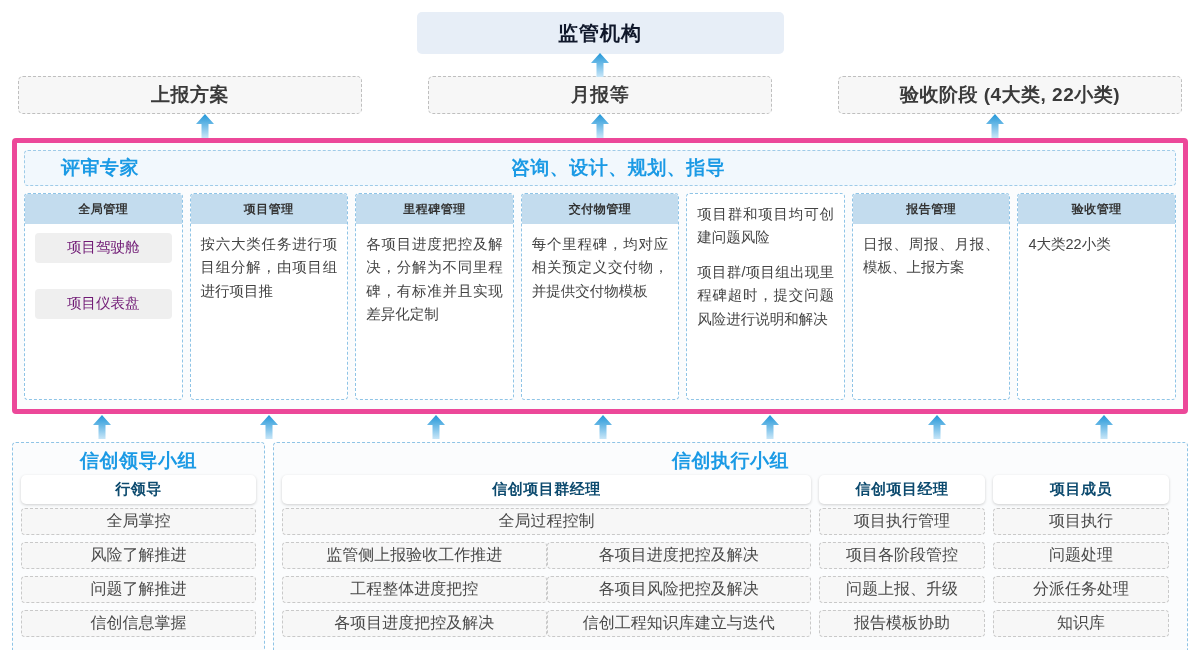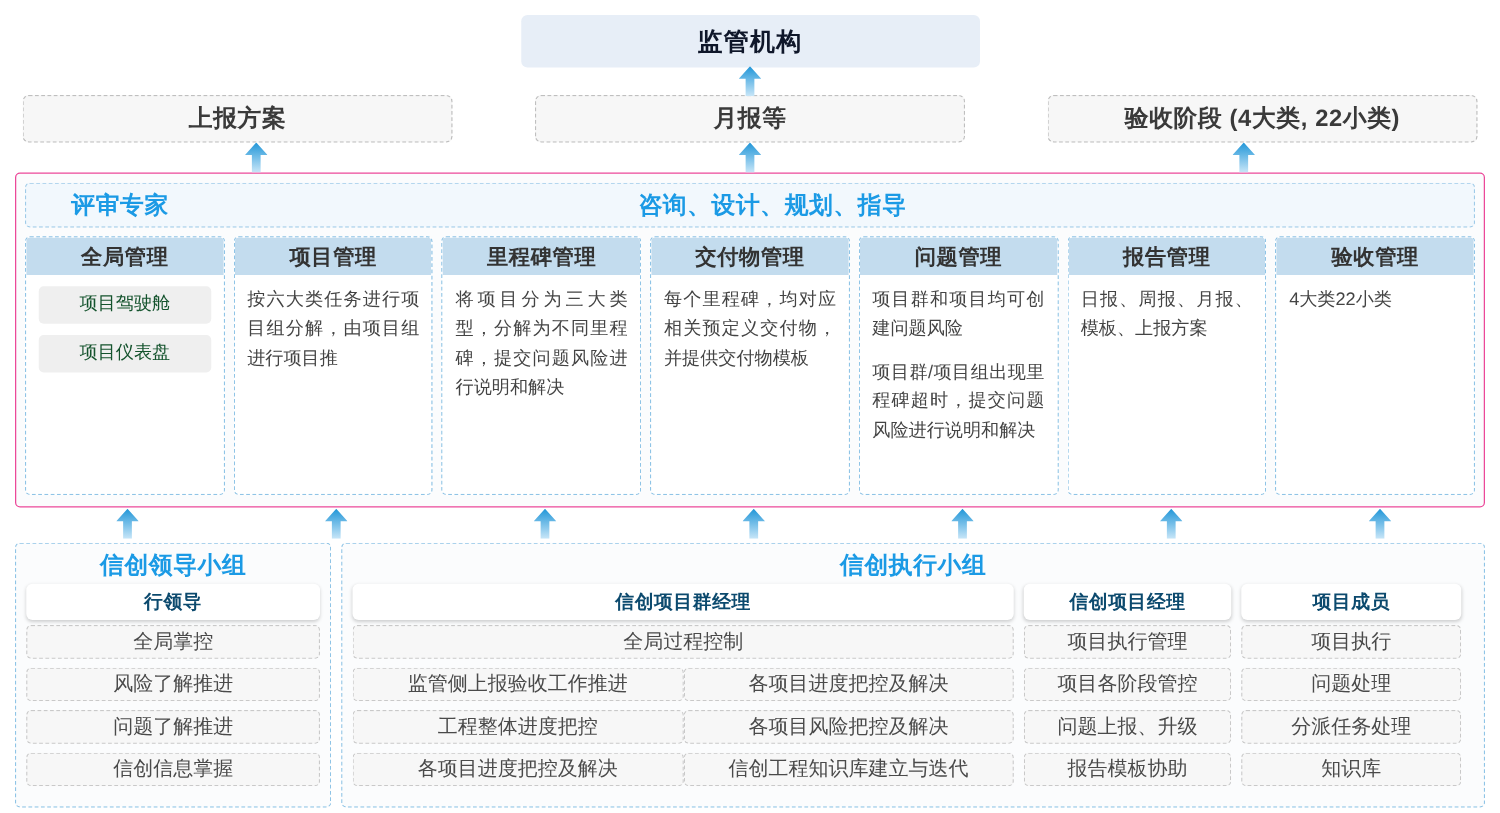--- a/index.html
+++ b/index.html
@@ -54,21 +54,21 @@
     letter-spacing: .5px;
   }
   .doc-spacer { width: 34px; flex: 0 0 34px; }
 
   .arrow-row-2 { position: relative; height: 24px; }
   .arrow-row-2 .arrow { position: absolute; top: 0px; }
 
   
   .mid-section {
     margin: 0 12px;
-    border: 1px solid #ec4899;
+    border: 5px solid #ec4899;
     border-radius: 4px;
     background: #fbfcfd;
     padding: 7px 7px 9px 7px;
   }
   .role-band {
     height: 36px;
     border: 1px dashed #9fcbe8;
     border-radius: 4px;
     background: #f2f8fd;
     display: flex; align-items: center;
@@ -96,37 +96,37 @@
     border-radius: 4px;
     background: #ffffff;
     height: 207px;
     display: flex; flex-direction: column;
     overflow: hidden;
   }
   .col-head {
     background: #c3dcee;
     height: 30px;
     display: flex; align-items: center; justify-content: center;
-    font-size: 17px; font-weight: bold; color: #333;
+    font-size: 12px; font-weight: bold; color: #333;
     letter-spacing: .5px;
     flex: 0 0 30px;
   }
   .col-body {
     padding: 9px 10px;
     font-size: 14.5px; color: #444; line-height: 1.62;
   }
   .col-body p { margin-bottom: 11px; text-align: justify; text-justify: inter-ideograph; }
   .col-body p:last-child { margin-bottom: 0; }
   .chip {
     background: #efefef;
     border-radius: 4px;
     height: 30px;
     display: flex; align-items: center; justify-content: center;
-    font-size: 14.5px; color: #14532d;
-    margin-bottom: 9px;
+    font-size: 14.5px; color: #701a75;
+    margin-bottom: 26px;
   }
 
   .arrow-row-3 { position: relative; height: 28px; }
   .arrow-row-3 .arrow { position: absolute; top: 1px; }
 
   
   .bottom-row {
     display: flex; gap: 8px;
     margin: 0 12px;
   }
@@ -249,33 +249,32 @@
       <div class="col">
         <div class="col-head">项目管理</div>
         <div class="col-body">
           <p>按六大类任务进行项目组分解，由项目组进行项目推</p>
         </div>
       </div>
 
       <div class="col">
         <div class="col-head">里程碑管理</div>
         <div class="col-body">
-          <p>将项目分为三大类型，分解为不同里程碑，提交问题风险进行说明和解决</p>
+          <p>各项目进度把控及解决，分解为不同里程碑，有标准并且实现差异化定制</p>
         </div>
       </div>
 
       <div class="col">
         <div class="col-head">交付物管理</div>
         <div class="col-body">
           <p>每个里程碑，均对应相关预定义交付物，并提供交付物模板</p>
         </div>
       </div>
 
       <div class="col">
-        <div class="col-head">问题管理</div>
         <div class="col-body">
           <p>项目群和项目均可创建问题风险</p>
           <p>项目群/项目组出现里程碑超时，提交问题风险进行说明和解决</p>
         </div>
       </div>
 
       <div class="col">
         <div class="col-head">报告管理</div>
         <div class="col-body">
           <p>日报、周报、月报、模板、上报方案</p>

